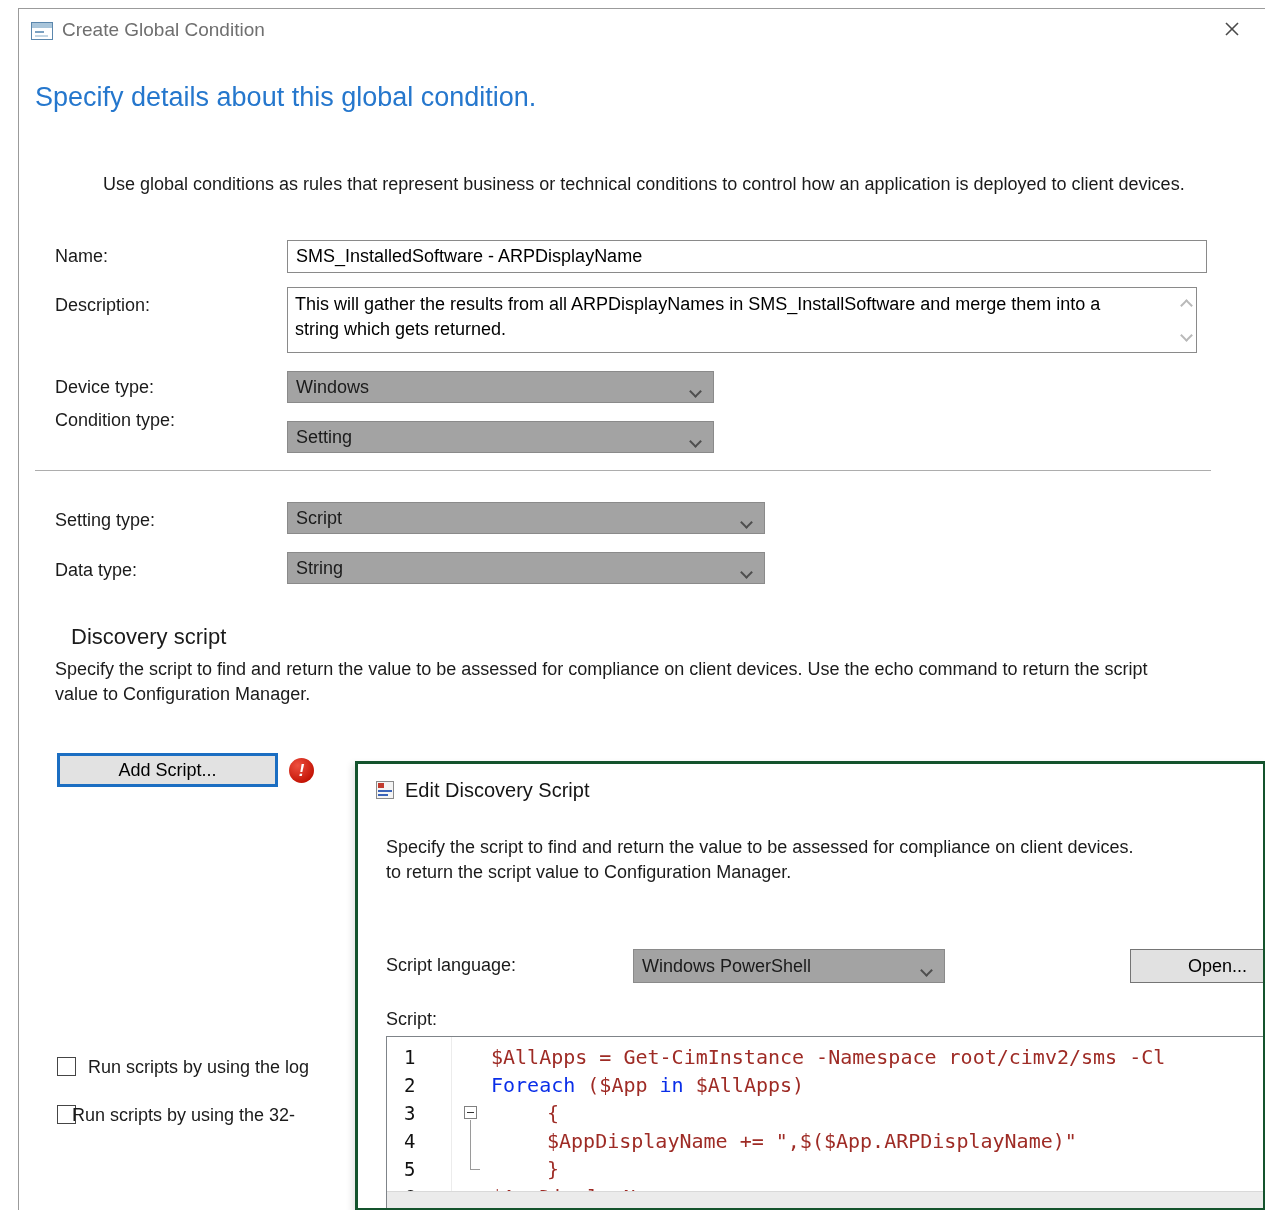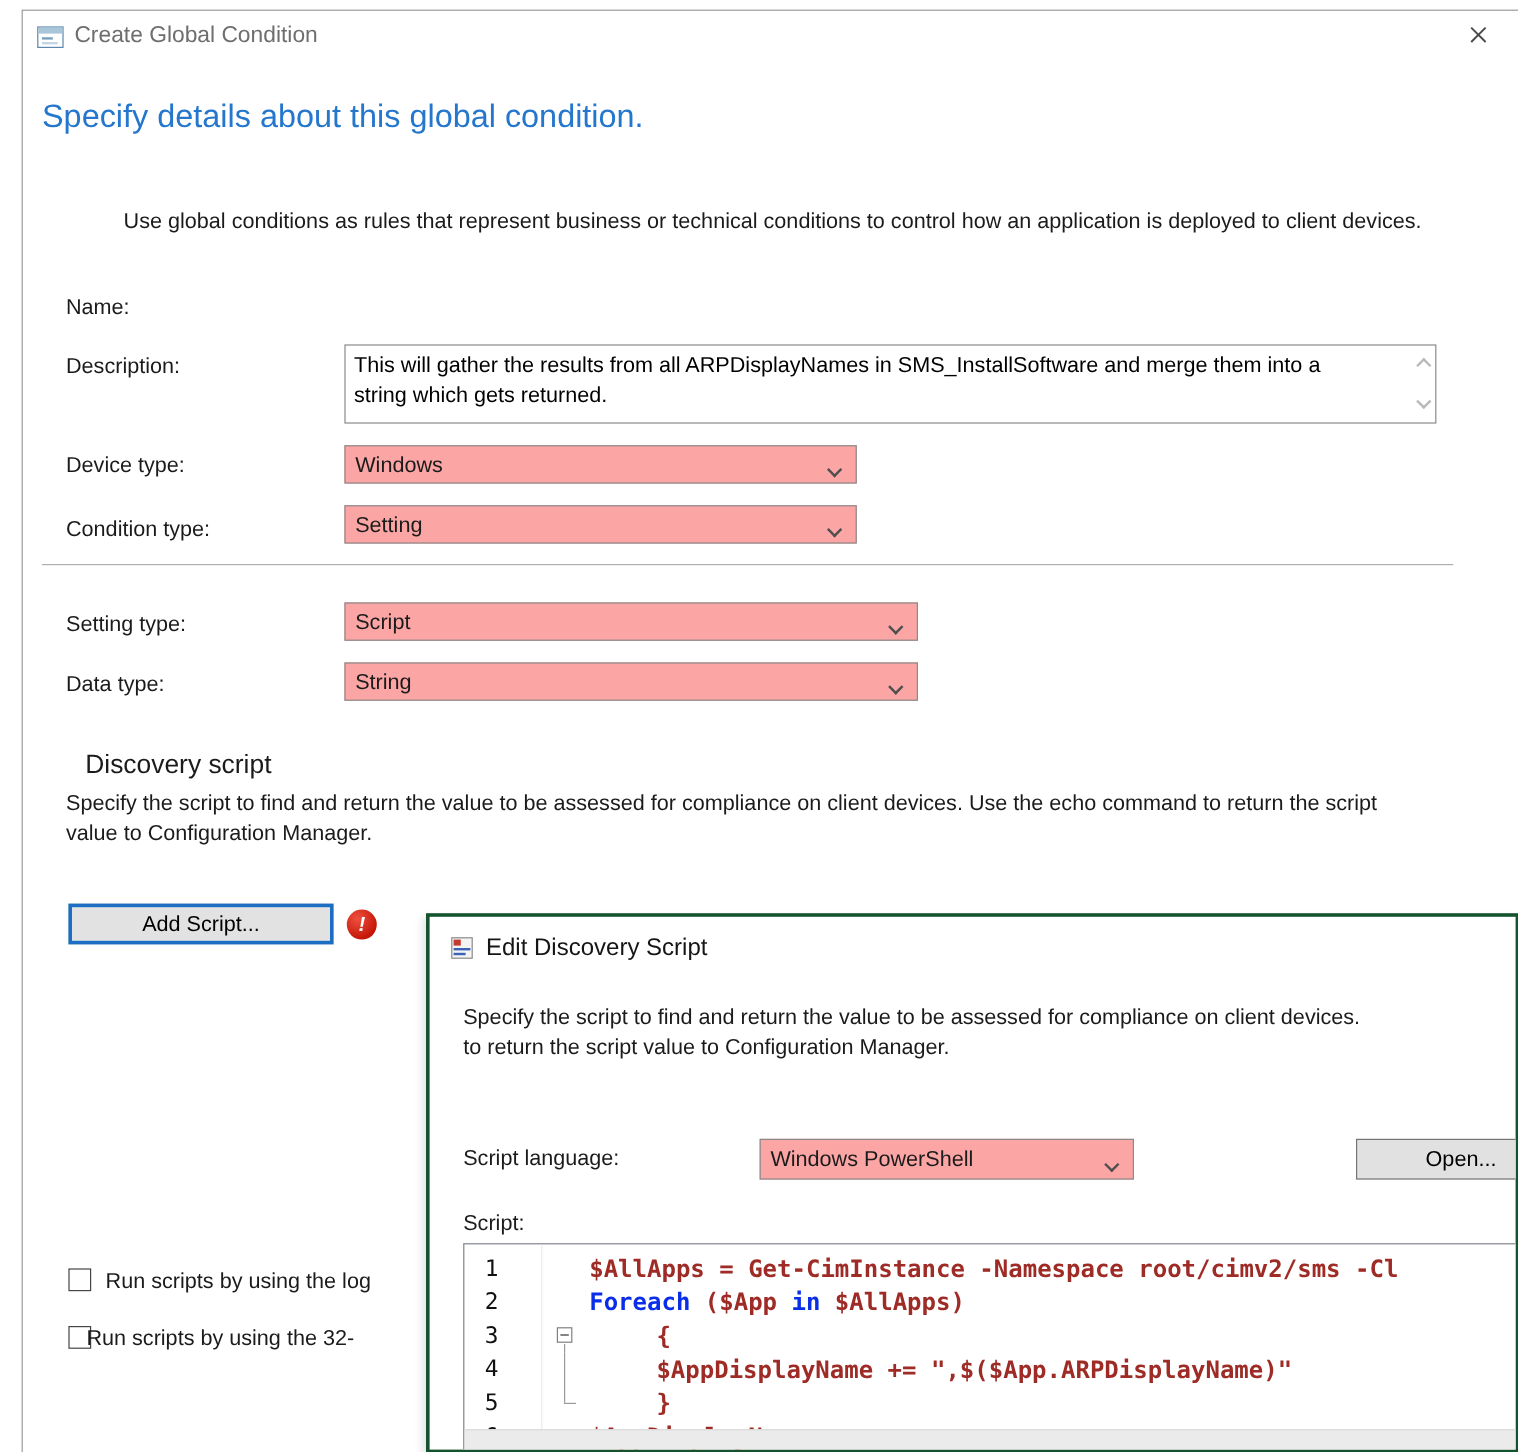--- a/index.html
+++ b/index.html
@@ -32,21 +32,21 @@
   .desc-text{
     position:absolute;left:0;top:0;width:845px;height:100%;border:none;outline:none;resize:none;
     font-family:"Liberation Sans",sans-serif;font-size:18px;line-height:25px;padding:4px 0 0 7px;overflow:hidden;background:transparent;
   }
   .scroll-up-btn{position:absolute;right:5px;top:8px;}
   .scroll-down-btn{position:absolute;right:5px;bottom:8px;}
   .chev{display:inline-block;width:9px;height:9px;border-left:2px solid #4e4e4e;border-bottom:2px solid #4e4e4e;transform:rotate(-45deg);}
   .chev-up{transform:rotate(135deg);}
   .chev-light{border-color:#b9b9b9;}
   .combo{
-    position:absolute;background:#fca5a5;border:1px solid #8a8a8a;font-size:18px;
+    position:absolute;background:#a3a3a3;border:1px solid #8a8a8a;font-size:18px;
     display:flex;align-items:center;padding:0 36px 0 8px;white-space:nowrap;cursor:default;
   }
   .combo .combo-arrow{position:absolute;right:13px;top:50%;margin-top:-7px;}
   .combo-device{left:287px;top:371px;width:427px;height:32px;}
   .combo-condition{left:287px;top:421px;width:427px;height:32px;}
   .combo-setting{left:287px;top:502px;width:478px;height:32px;}
   .combo-data{left:287px;top:552px;width:478px;height:32px;}
   .divider{position:absolute;left:35px;top:470px;width:1176px;height:1px;background:#adadad;}
   .discovery-title{position:absolute;left:55px;top:624px;font-size:22px;margin-left:16px;}
   .discovery-desc{position:absolute;left:55px;top:657px;width:1100px;font-size:18px;line-height:25px;}
@@ -90,21 +90,21 @@
   .ln{width:64px;padding-left:17px;font-family:"DejaVu Sans Mono",monospace;font-size:19px;color:#111;flex:none;}
   .fold{width:40px;position:relative;flex:none;}
   .fold-box{
     position:absolute;left:13px;top:7px;width:13px;height:13px;border:1px solid #808080;background:#fff;
   }
   .fold-box::before{content:"";position:absolute;left:2px;right:2px;top:5px;height:1px;background:#333;}
   .fold-start::after{content:"";position:absolute;left:19px;top:21px;bottom:0;width:1px;background:#9a9a9a;}
   .fold-mid::before{content:"";position:absolute;left:19px;top:0;bottom:0;width:1px;background:#9a9a9a;}
   .fold-end::before{content:"";position:absolute;left:19px;top:0;height:14px;width:1px;background:#9a9a9a;}
   .fold-end::after{content:"";position:absolute;left:19px;top:14px;width:10px;height:1px;background:#9a9a9a;}
-  .code-text{font-family:"DejaVu Sans Mono",monospace;font-weight:bold;font-size:20px;white-space:pre;}
+  .code-text{font-family:"DejaVu Sans Mono",monospace;font-weight:normal;font-size:20px;white-space:pre;}
   .indent-1{padding-left:56px;}
   .seg-code{color:var(--code-default);}
   .seg-keyword{color:var(--code-keyword);}
   .hscrollbar{position:absolute;left:0;right:0;bottom:0;height:17px;background:#ebebeb;border-top:1px solid #d9d9d9;}
 </style>
 </head>
 <body>
 
 <div class="screen">
 
@@ -123,35 +123,36 @@
     <svg width="20" height="20" viewBox="0 0 20 20">
       <line x1="4" y1="4" x2="16" y2="16" stroke="#4a4a4a" stroke-width="1.6"></line>
       <line x1="16" y1="4" x2="4" y2="16" stroke="#4a4a4a" stroke-width="1.6"></line>
     </svg>
   </span>
 
   <div class="page-heading">Specify details about this global condition.</div>
   <div class="intro">Use global conditions as rules that represent business or technical conditions to control how an application is deployed to client devices.</div>
 
   <div class="flabel" style="left:55px;top:246px;">Name:</div>
+  <input class="text-input" type="text" value="SMS_InstalledSoftware - ARPDisplayName" style="">
 
   <div class="flabel" style="left:55px;top:295px;">Description:</div>
   <div class="desc-box">
     <textarea class="desc-text" style="">This will gather the results from all ARPDisplayNames in SMS_InstallSoftware and merge them into a string which gets returned.</textarea>
     <span class="scroll-up-btn"><span class="chev chev-up chev-light"></span></span>
     <span class="scroll-down-btn"><span class="chev chev-light"></span></span>
   </div>
 
   <div class="flabel" style="left:55px;top:377px;">Device type:</div>
   <div class="combo combo-device">
     <span>Windows</span>
     <span class="combo-arrow"><span class="chev"></span></span>
   </div>
 
-  <div class="flabel" style="left:55px;top:431px;">Condition type:</div>
+  <div class="flabel" style="left:55px;top:410px;">Condition type:</div>
   <div class="combo combo-condition">
     <span>Setting</span>
     <span class="combo-arrow"><span class="chev"></span></span>
   </div>
 
   <div class="divider"></div>
 
   <div class="flabel" style="left:55px;top:510px;">Setting type:</div>
   <div class="combo combo-setting">
     <span>Script</span>

